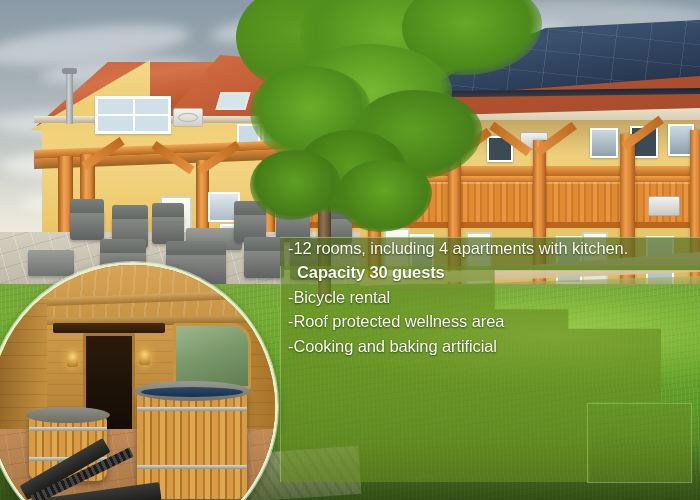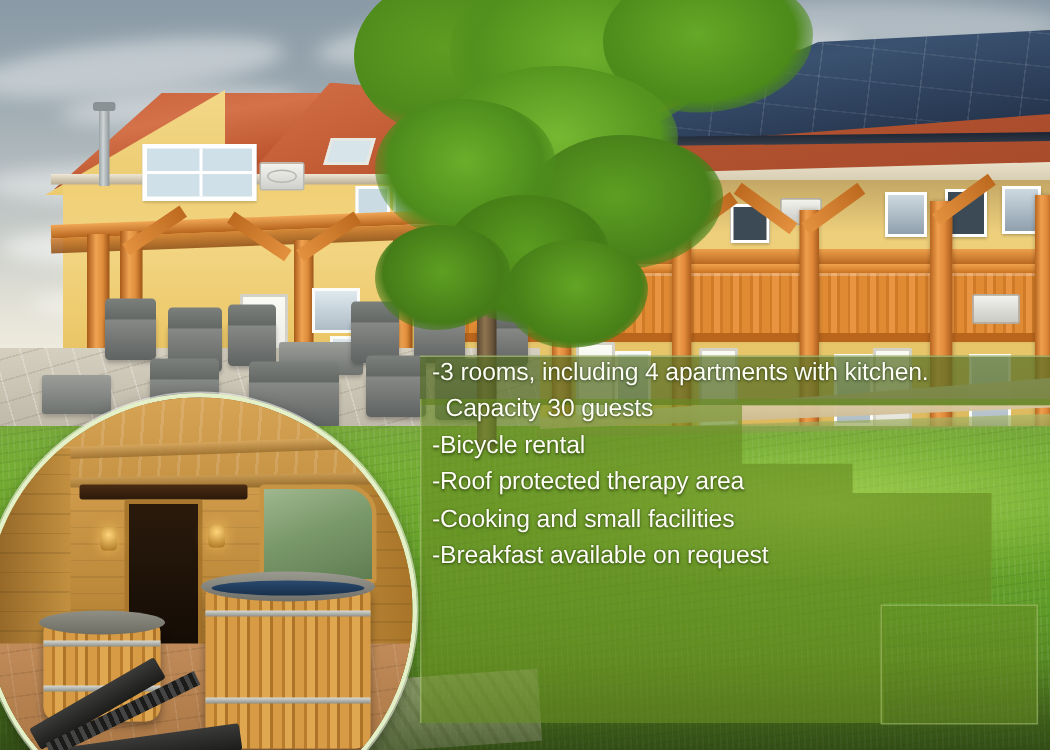--- a/index.html
+++ b/index.html
@@ -337,21 +337,21 @@
     position:absolute;left:288px;top:236px;width:412px;
     color:#fdfdf4;
     font-family:"Liberation Sans",sans-serif;
     font-size:16.5px;
     line-height:24.4px;
     letter-spacing:-.1px;
     text-shadow:0 1px 2px rgba(25,45,5,.65), 0 0 1px rgba(20,40,5,.5);
     white-space:nowrap;
   }
   .features .line{height:24.4px;}
-  .features .indent{padding-left:9px;}
+  .features .indent{padding-left:9px;font-weight:bold;}
 </style>
 </head>
 <body>
 
 <div id="stage">
 
   <div class="photo-bg">
 
     <div class="sky">
       <div class="cloud c1"></div>
@@ -536,21 +536,20 @@
       </div>
       <div class="lounger" style="left:26px;top:196px;width:96px;height:16px;transform:rotate(-30deg);"></div>
       <div class="lounger" style="left:40px;top:226px;width:130px;height:18px;transform:rotate(-8deg);"></div>
 
       <div class="lounger-slat" style="left:36px;top:206px;width:110px;height:10px;transform:rotate(-26deg);"></div>
 
     </div>
   </div>
 
   <div class="features">
-    <div class="line">-3 rooms, including 4 apartments with kitchen.</div>
+    <div class="line">-12 rooms, including 4 apartments with kitchen.</div>
     <div class="line indent">Capacity 30 guests</div>
     <div class="line">-Bicycle rental</div>
-    <div class="line">-Roof protected therapy area</div>
-    <div class="line">-Cooking and small facilities</div>
-    <div class="line">-Breakfast available on request</div>
+    <div class="line">-Roof protected wellness area</div>
+    <div class="line">-Cooking and baking artificial</div>
   </div>
 
 </div>
 
 </body></html>

